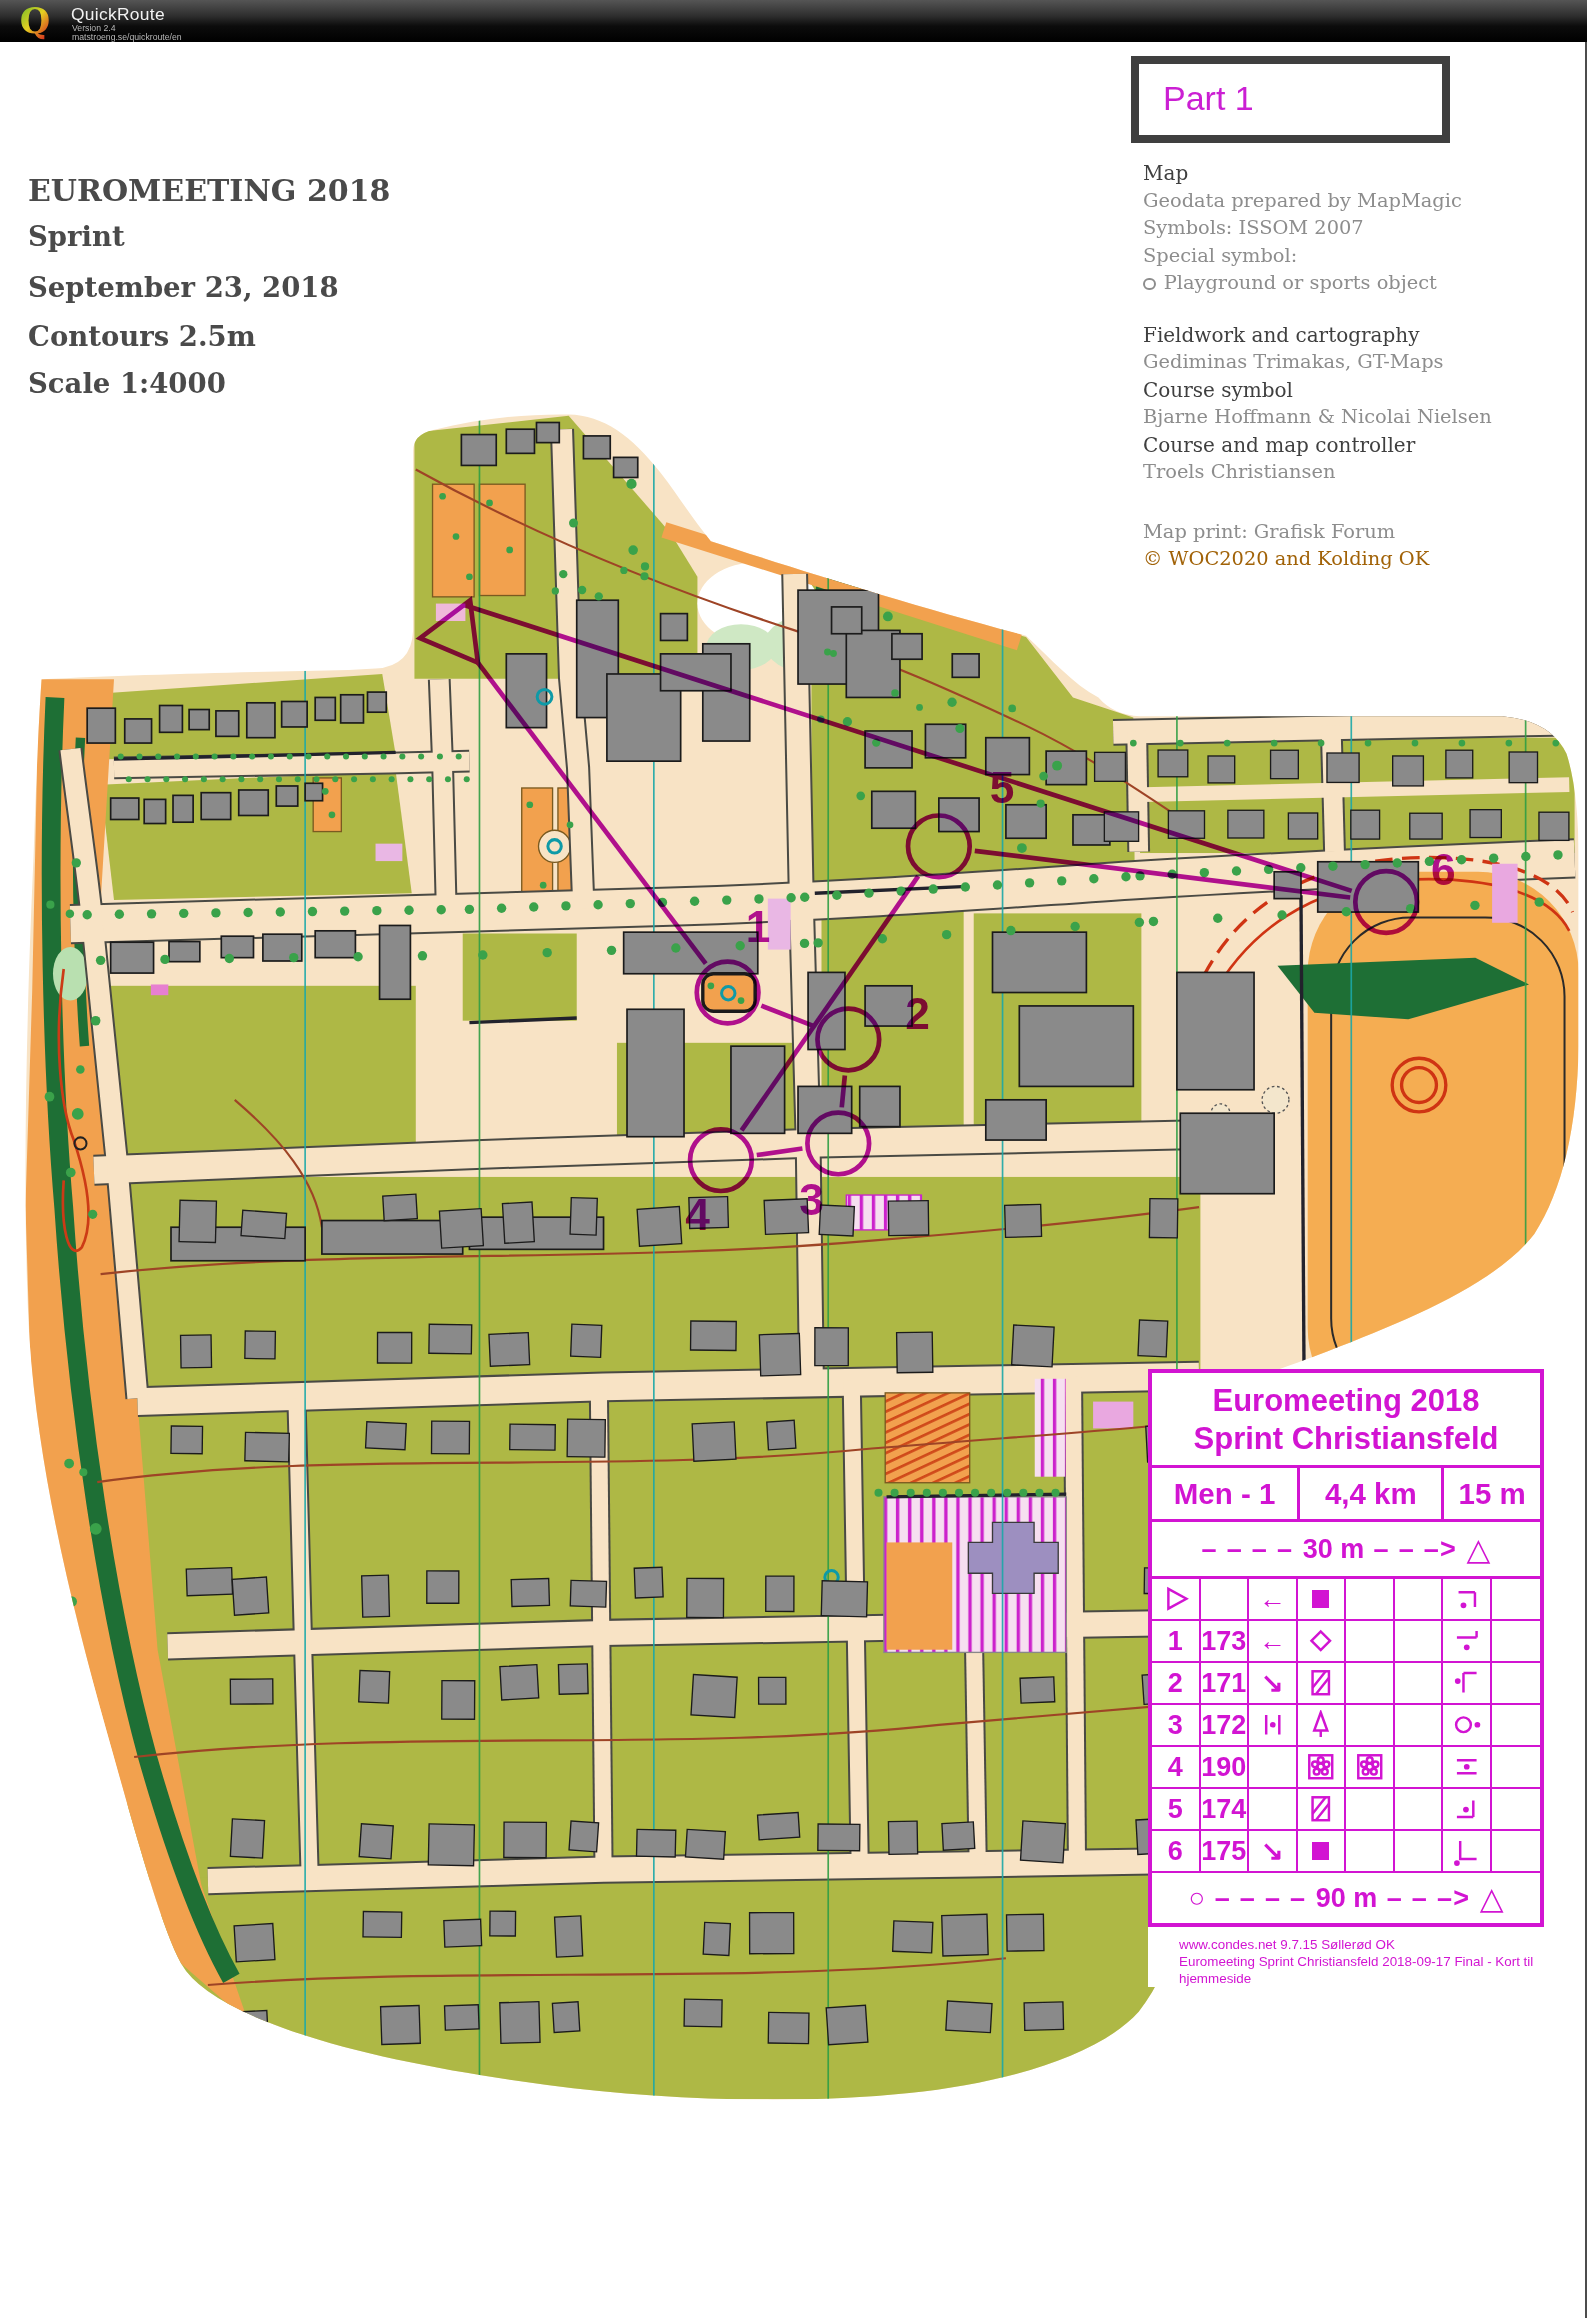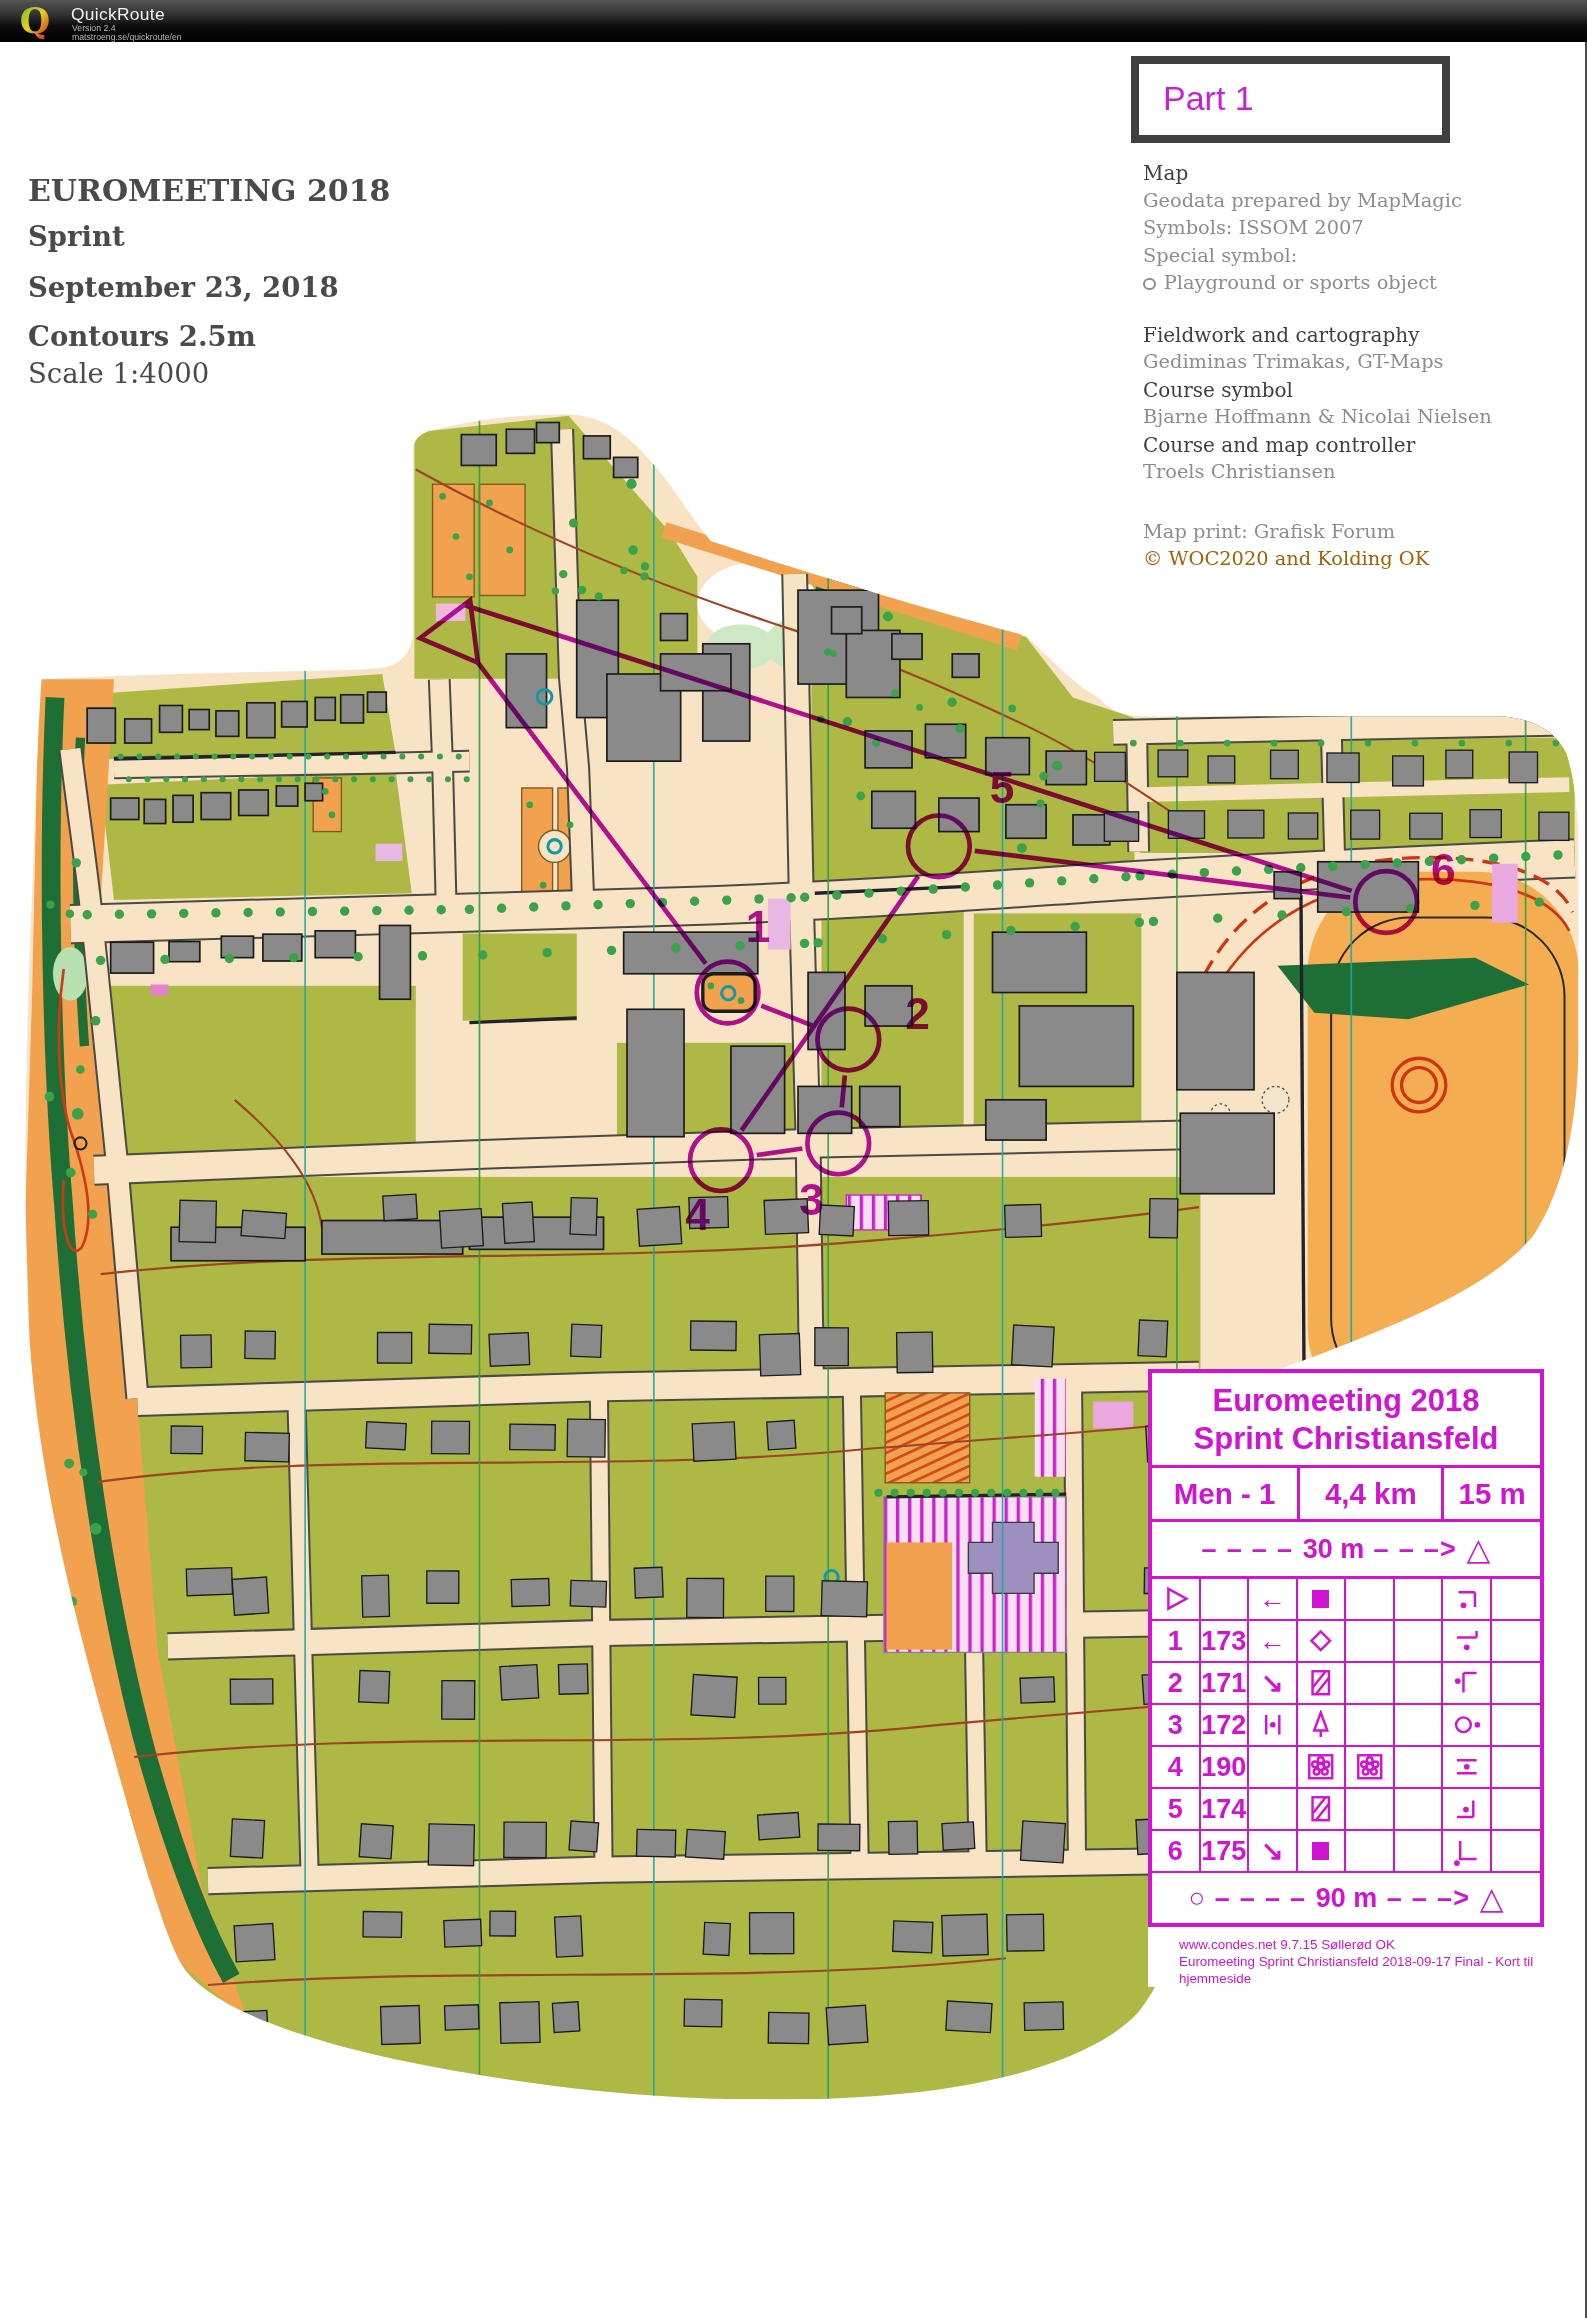--- a/index.html
+++ b/index.html
@@ -13,21 +13,21 @@
   .qr-sub{position:absolute;left:72px;top:24px;color:#b9b9b9;font-size:8.7px;line-height:9.4px;}
   .page-right-edge{position:absolute;right:0;top:42px;width:2.7px;height:2277px;background:#4c4c4c;}
 
   
   .title-block{position:absolute;left:28px;top:173px;font-family:"DejaVu Serif",serif;color:#4a4a4a;}
   .tb-l1{font-size:30px;font-weight:bold;letter-spacing:0;}
   .tb-l2{font-size:27.5px;font-weight:bold;margin-top:12px;}
   .tb-l3{font-size:27.5px;font-weight:bold;margin-top:19px;}
   .tb-name{font-size:41px;font-weight:bold;color:#e23a60;margin-top:27px;letter-spacing:-0.7px;}
   .tb-l4{font-size:27.5px;font-weight:bold;margin-top:17.4px;}
-  .tb-l5{font-size:27.5px;font-weight:normal;margin-top:5px;}
+  .tb-l5{font-size:27.5px;font-weight:bold;margin-top:15px;}
 
   
   .part-box{position:absolute;left:1131px;top:56px;width:303px;height:71px;background:#fff;
     border:8.7px solid #3f3f3f;}
   .part-box span{position:absolute;left:24px;top:14.8px;font-size:34px;color:#cb1fd3;}
 
   
   .credits{position:absolute;left:1143px;top:161px;width:416px;font-family:"DejaVu Serif",serif;}
   .credits .h{color:#3f3f3f;font-size:20px;margin:0;}
   .credits .b{color:#8d8d8d;font-size:19.4px;margin:0;}

